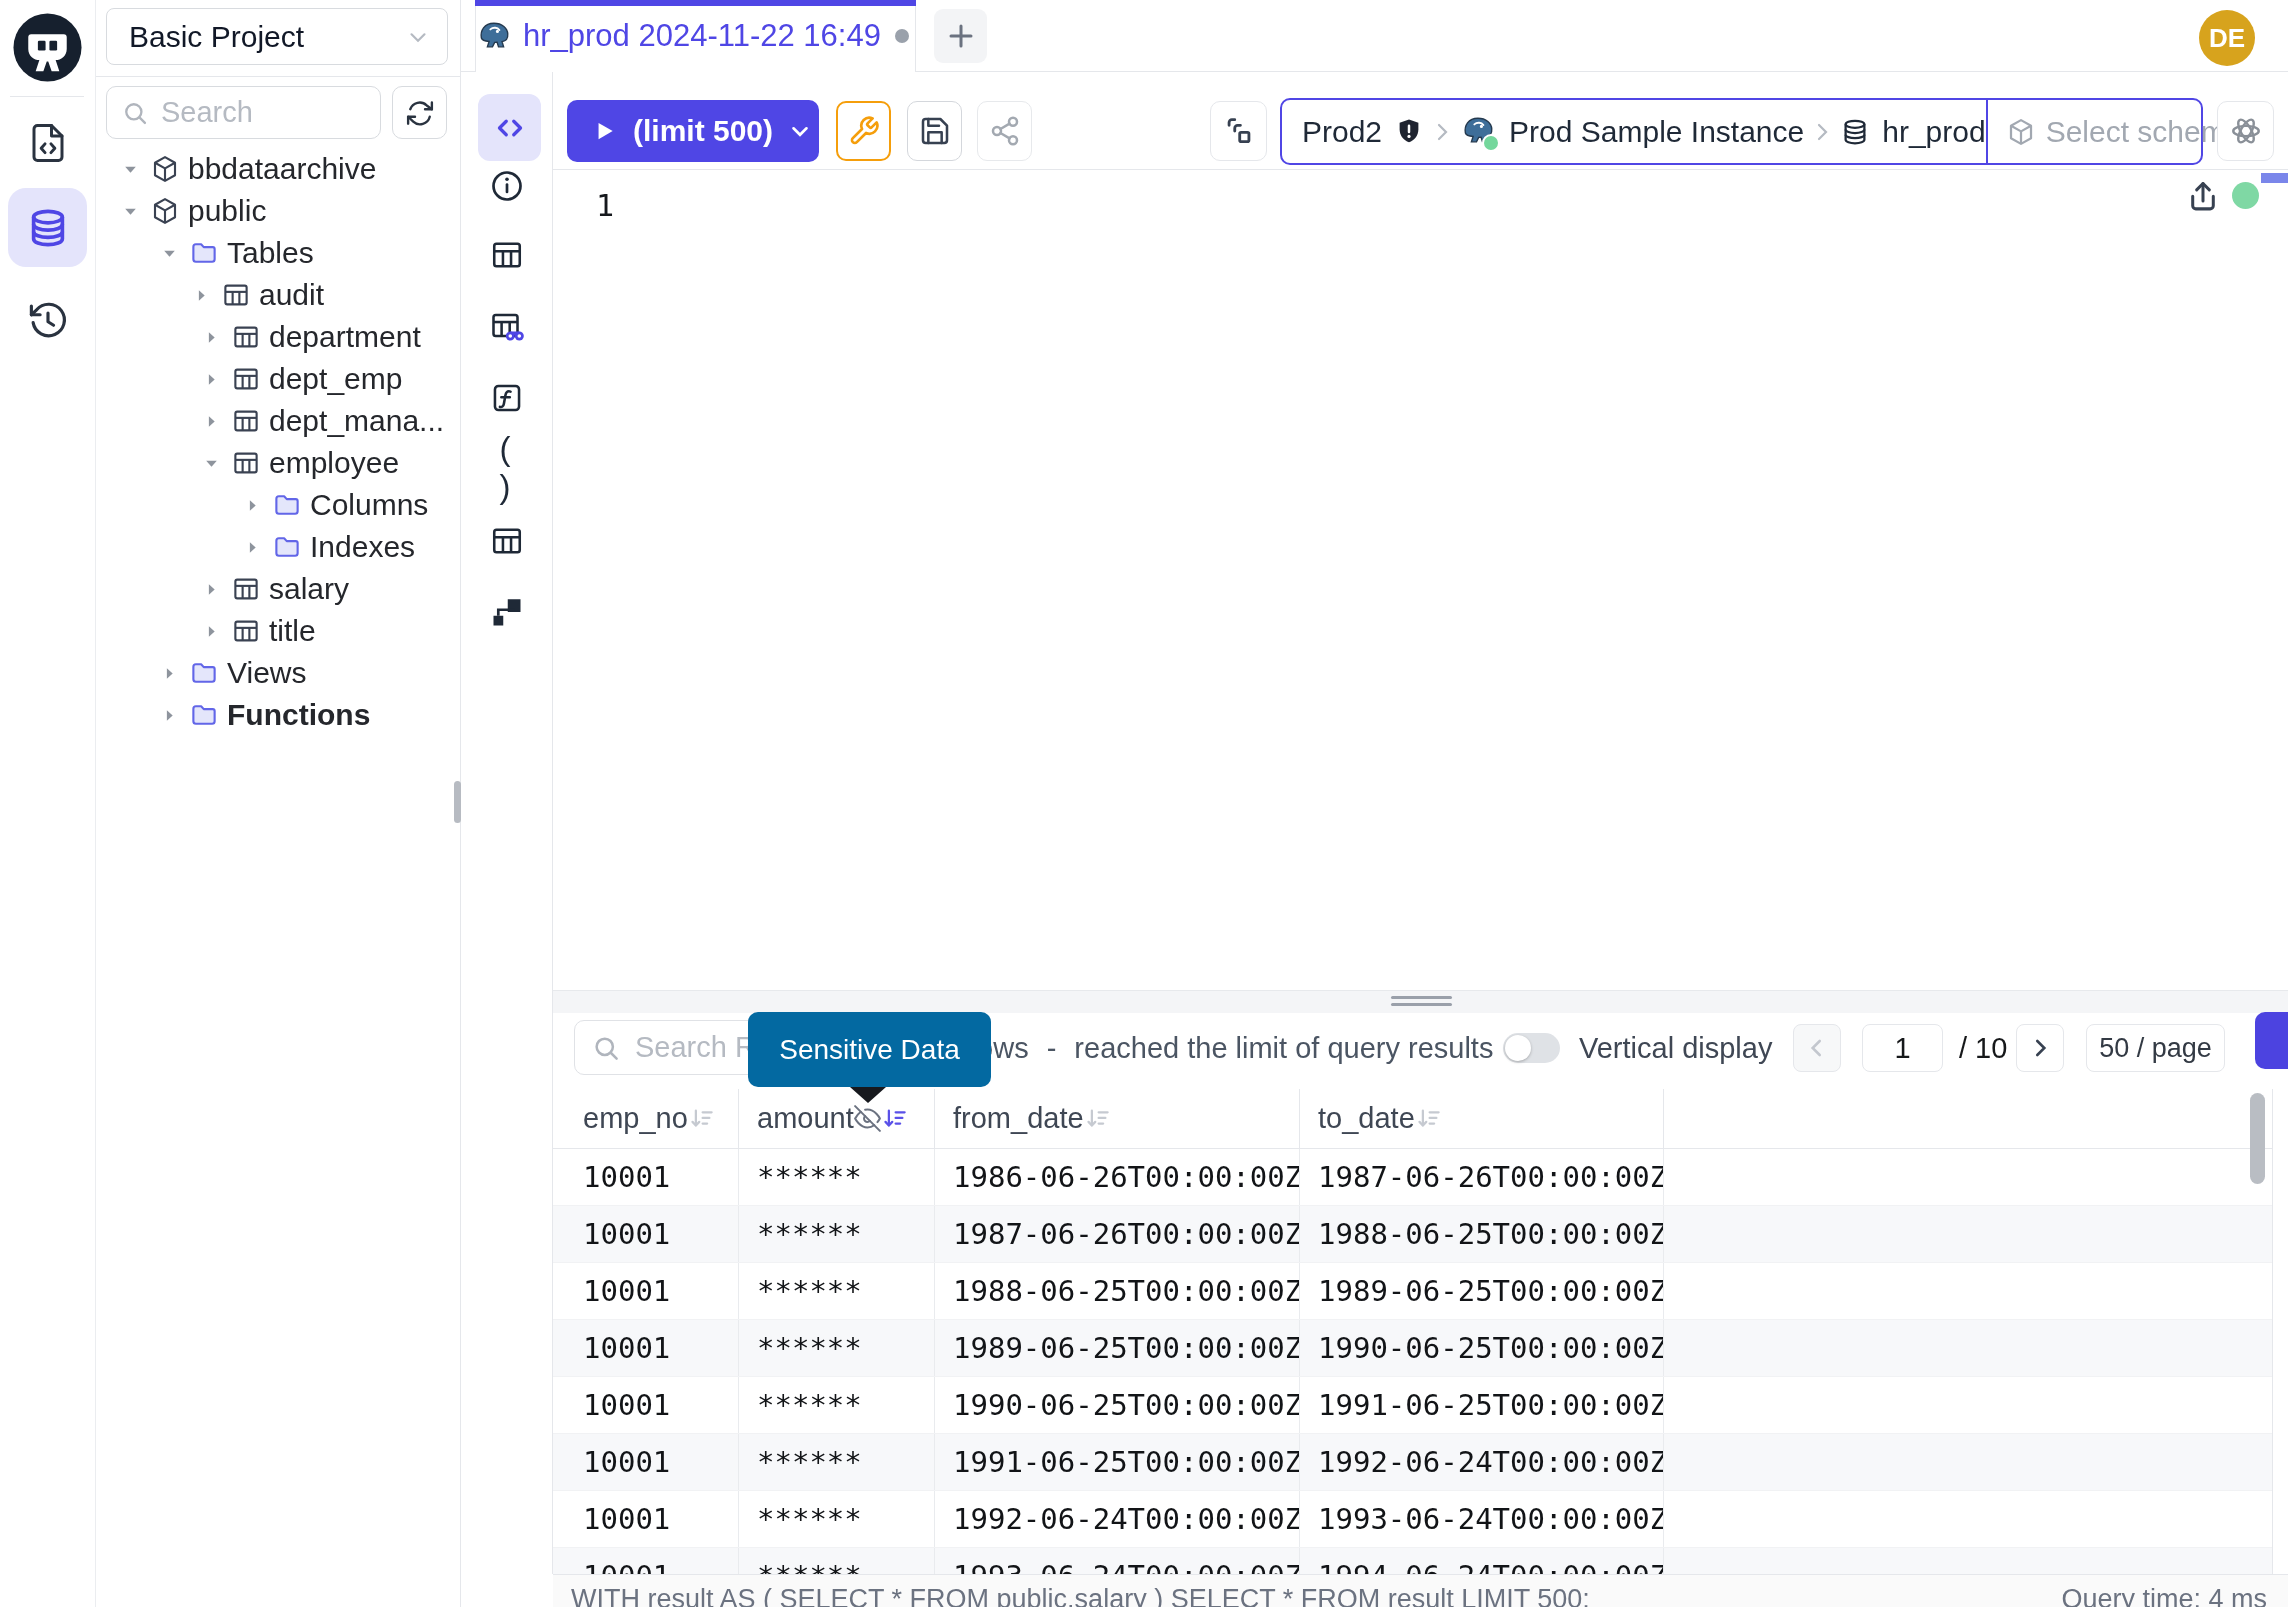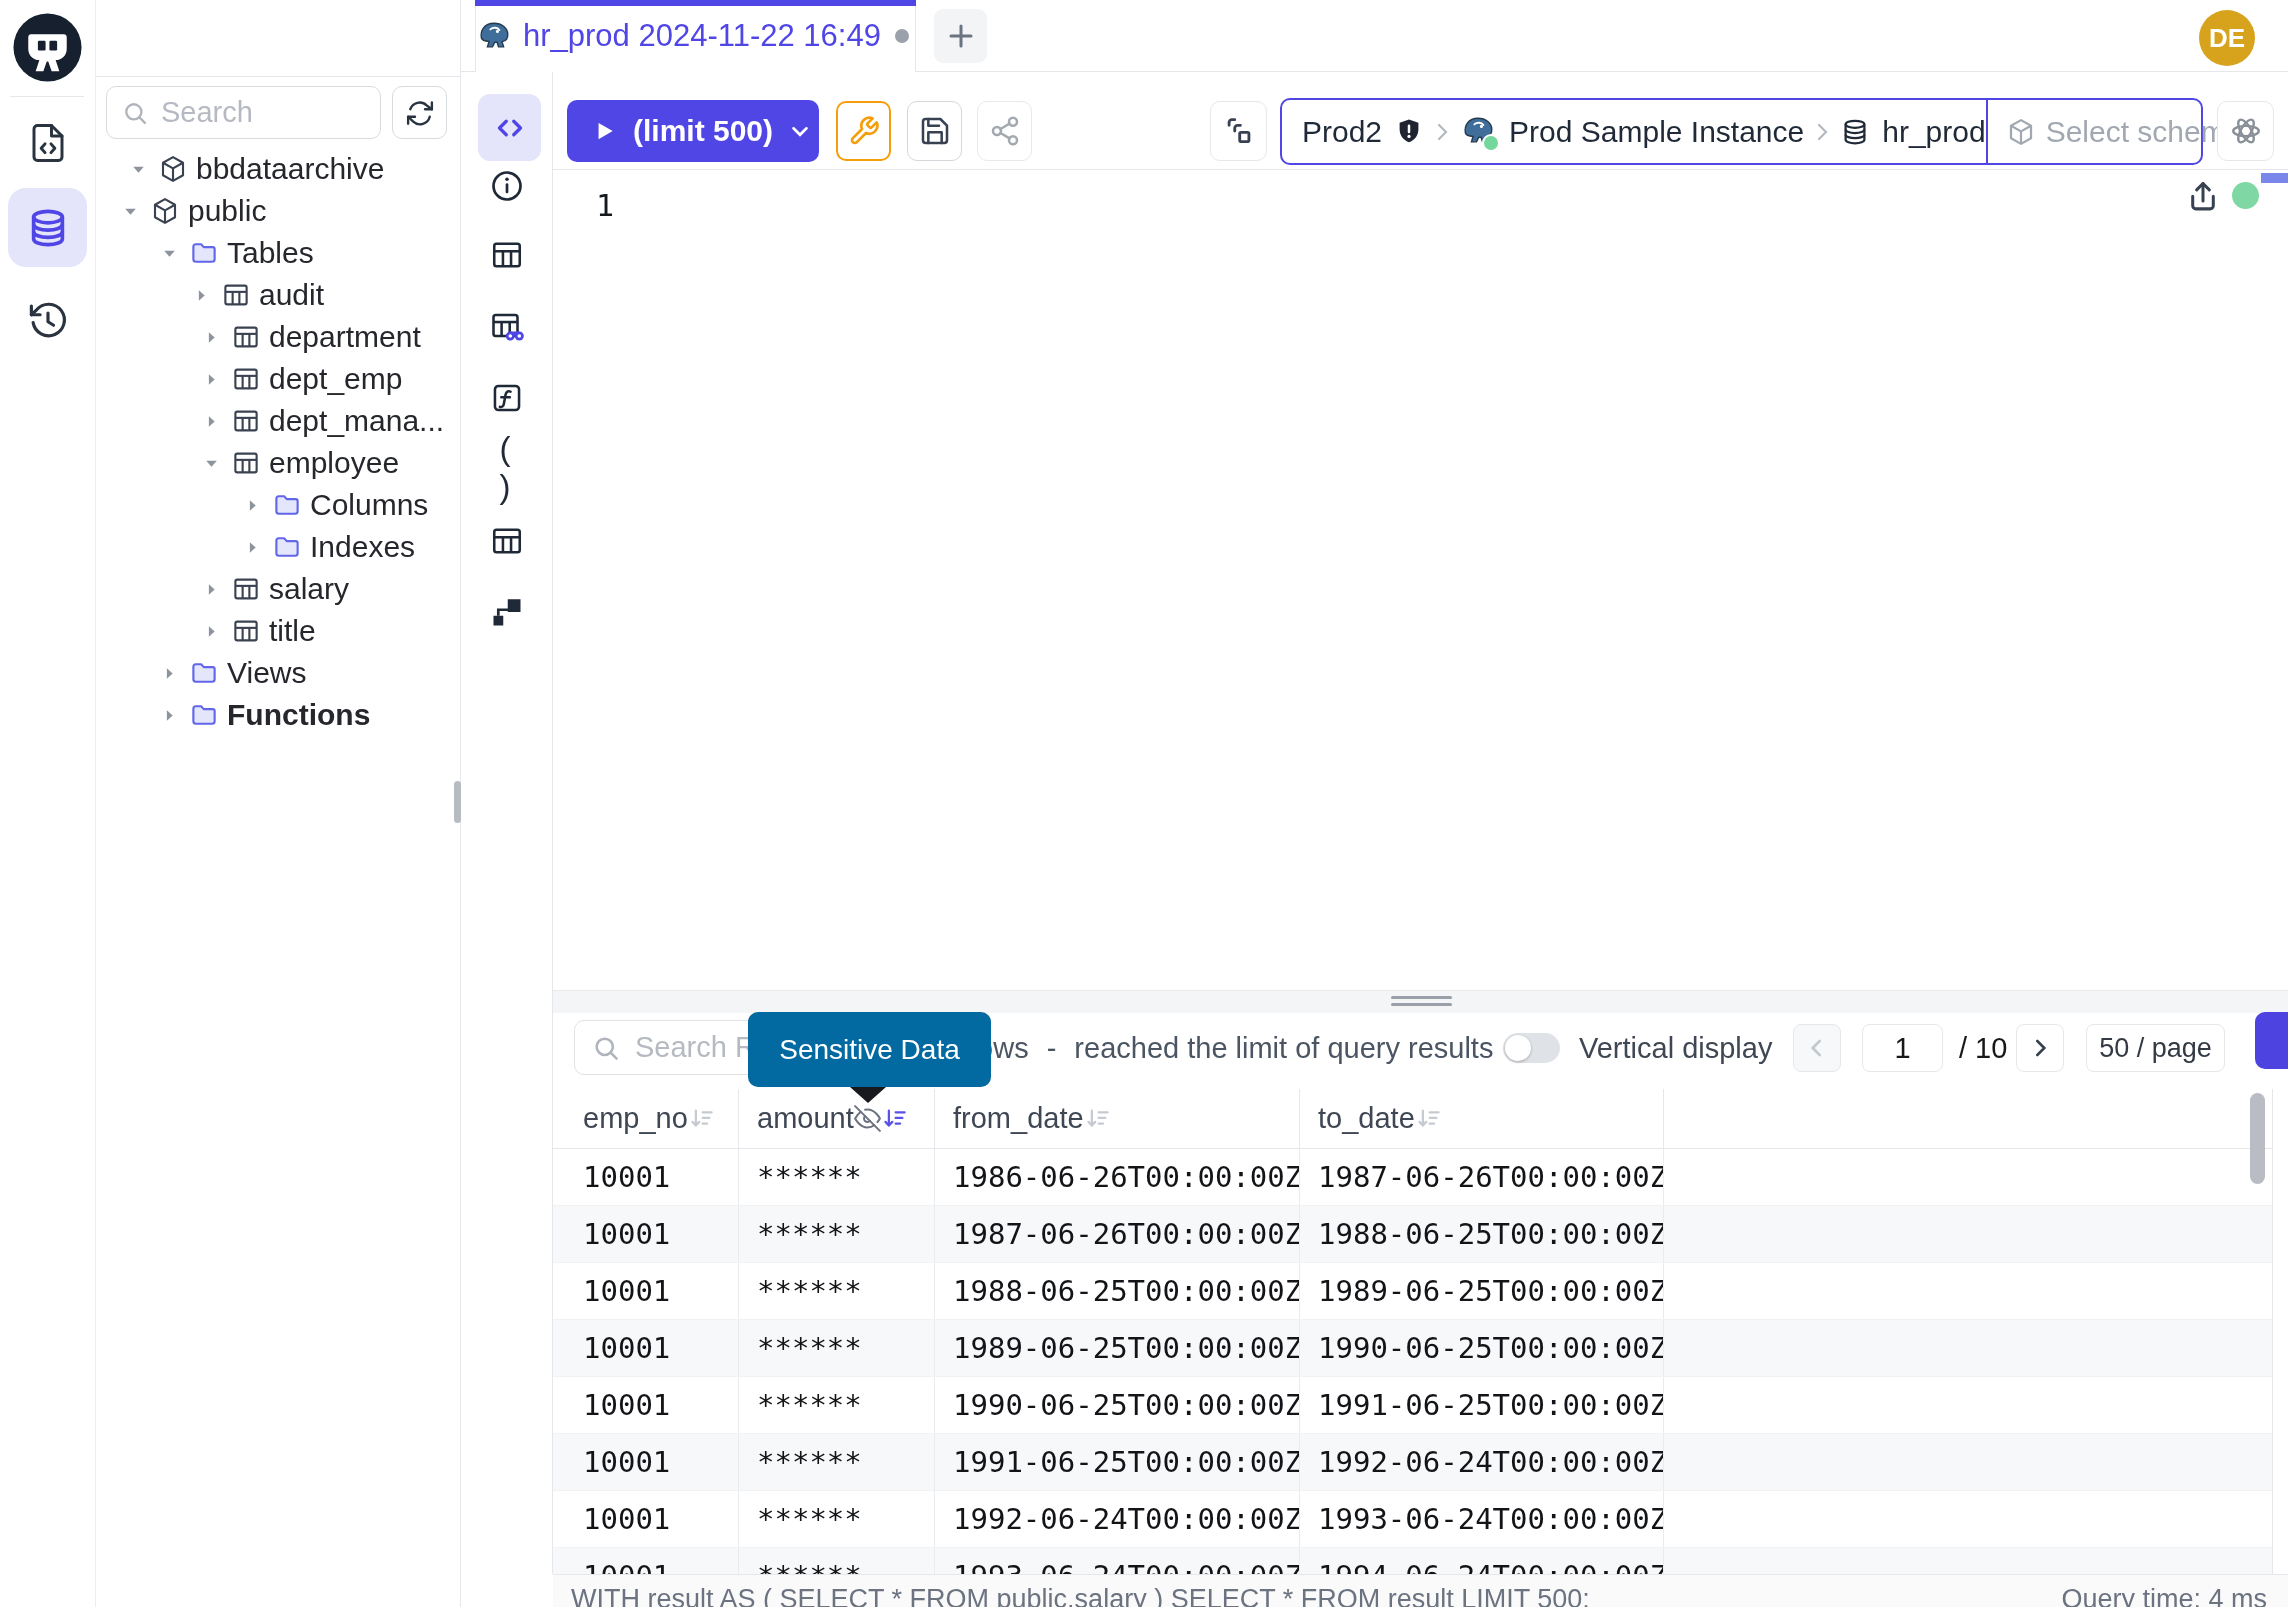--- a/index.html
+++ b/index.html
@@ -177,40 +177,48 @@
     <button class="rail-btn" style="top:292px">
       <svg width="42" height="42" viewBox="0 0 24 24" fill="none" stroke="#2a3340" stroke-width="1.8" stroke-linecap="round" stroke-linejoin="round">
         <path d="M2.5 4v5h5"></path>
           <path d="M3.5 13.5a9 9 0 1 0 2-7.3L2.5 9"></path>
           <path d="M12 8v5l3.2 2"></path>
         </svg>
     </button>
   </aside>
 
   <aside class="sidebar">
+    <button class="proj-select">
+      <span class="lbl">Basic Project</span>
+      <span>
+        <svg width="26" height="26" viewBox="0 0 24 24" fill="none" stroke="#b5bac2" stroke-width="2" stroke-linecap="round">
+            <path d="M6 9.5l6 6 6-6"></path>
+          </svg>
+      </span>
+    </button>
     <div class="side-div"></div>
     <div class="search-box">
       <span>
         <svg width="28" height="28" viewBox="0 0 24 24" fill="none" stroke="#b0b5bd" stroke-width="2" stroke-linecap="round">
             <circle cx="11" cy="11" r="6.5"></circle>
             <path d="M15.8 15.8L20.5 20.5"></path>
           </svg>
       </span>
       <input placeholder="Search" style="">
     </div>
     <button class="refresh-btn">
       <svg width="30" height="30" viewBox="0 0 24 24" fill="none" stroke="#2a3340" stroke-width="1.9" stroke-linecap="round" stroke-linejoin="round">
         <path d="M21.5 3.5V9h-5.5"></path>
           <path d="M2.5 20.5V15H8"></path>
         <path d="M4.2 9a8 8 0 0 1 13.2-3L21.5 9"></path>
           <path d="M2.5 15l4.1 3.9A8 8 0 0 0 19.8 15"></path>
         </svg>
     </button>
     <div id="tree">
-        <div class="tree-row" style="padding-left: 32px;">
+        <div class="tree-row" style="padding-left: 24px;">
           <span class="caret">
             <svg width="17" height="17" viewBox="0 0 16 16">
               <path d="M3 5.5h10L8 11z" fill="#8e949d"></path>
             </svg>
           </span>
           <span class="ticon">
             <svg viewBox="0 0 24 24" fill="none" stroke="#3a4252" stroke-width="1.7" stroke-linejoin="round">
               <path d="M12 2.5l8 4.5v10l-8 4.5-8-4.5V7z"></path>
               <path d="M4 7l8 4.5L20 7"></path>
               <path d="M12 11.5v10"></path>

